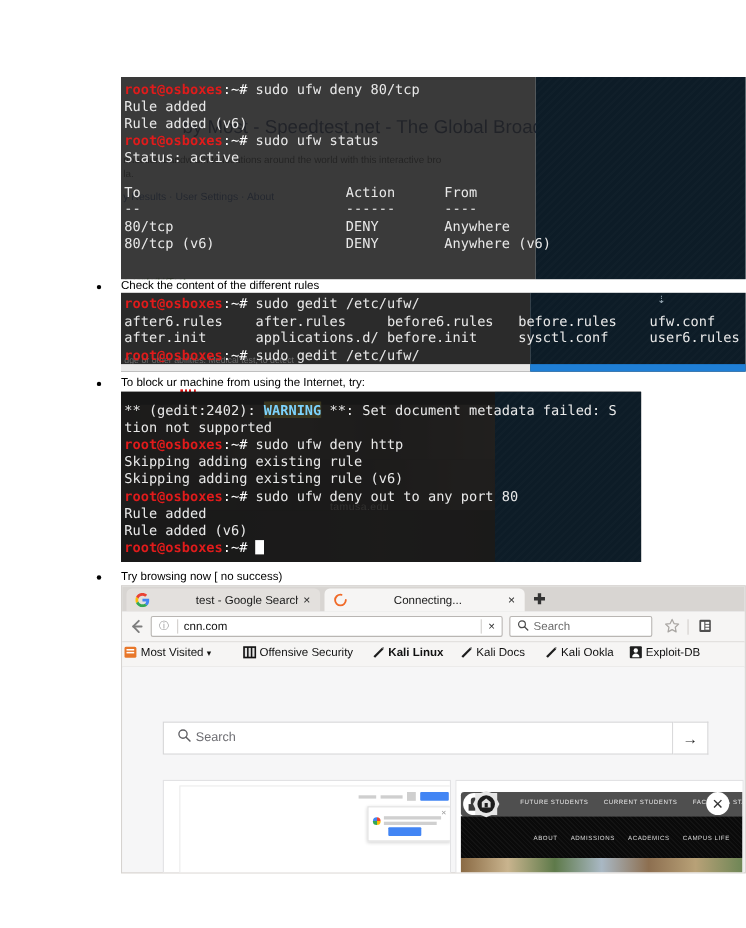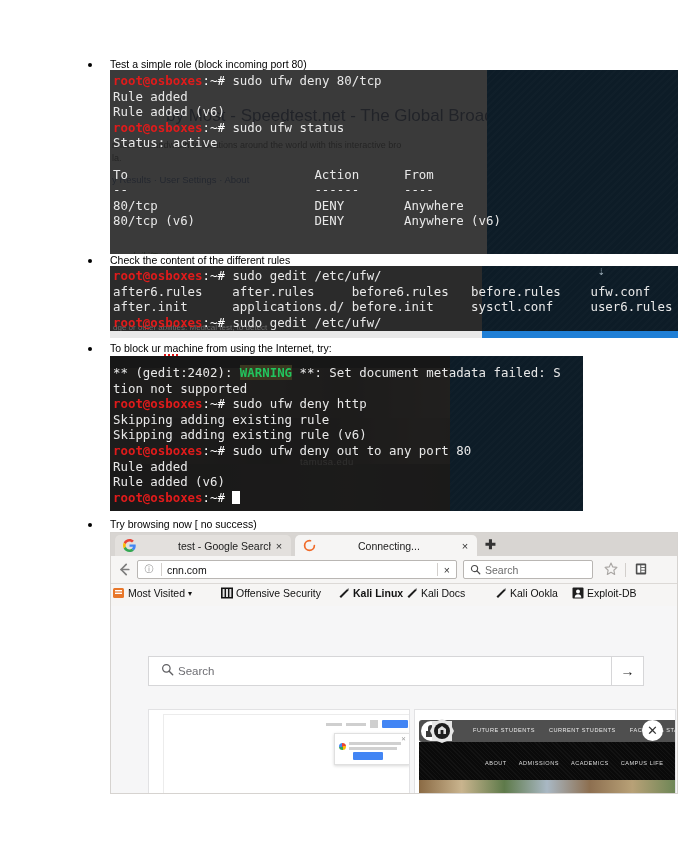--- a/index.html
+++ b/index.html
@@ -31,21 +31,21 @@
     font-family:"DejaVu Sans Mono","Liberation Mono",monospace;
     font-size:12.4px;
     line-height:15.6px;
     color:#e8e8e8;
     white-space:pre;
     position:relative;
     z-index:3;
   }
   .term .u{color:#e01b1b;font-weight:bold;}
   .term .sep{color:#ffffff;}
-  .term .warn{color:#22c55e;background:#3a3720;font-weight:bold;}
+  .term .warn{color:#7dd3fc;background:#3a3720;font-weight:bold;}
   .navy{
     position:absolute;top:0;bottom:0;
     background:#0d1c27;
     z-index:2;
     background-image:repeating-linear-gradient(135deg,rgba(255,255,255,.012) 0 2px,rgba(0,0,0,0) 2px 5px);
   }
 
   
   .web1{
     position:absolute;inset:0;background:#f7f7f7;z-index:0;
@@ -156,24 +156,20 @@
   .u-blackbar .links2{position:absolute;left:66px;top:18px;display:flex;gap:12px;
                       font-size:5.6px;color:#dcdcdc;letter-spacing:.5px;white-space:nowrap;}
   .u-seal{position:absolute;left:14px;top:8px;width:26px;height:26px;}
   .u-photo{position:absolute;left:4px;right:0;top:70px;bottom:0;}
 </style>
 </head>
 <body>
 
 <div class="page">
 
-  <div class="doc-item" style="position:absolute;left:88px;top:58px;">
-    <span class="bullet"></span>
-    <span class="bullet-text">Test a simple role (block incoming port 80)</span>
-  </div>
 
   <div class="shot" style="left:110px;top:70px;width:568px;height:184px;">
 
     <div class="web1">
       <div class="w1-title">
         <span>by Most - </span><span>Speedtest.net - The Global Broadband Speed Test</span>
       </div>
       <div class="w1-sub">nnection bandwidth to locations around the world with this interactive bro</div>
       <div class="w1-sub2">la.</div>
       <div class="w1-nav">y Results  ·  User Settings  ·  About</div>
@@ -322,21 +318,21 @@
       </div>
       <div class="bmk" style="left:227px;font-weight:bold;">
         <span class="bi">
           <svg viewBox="0 0 12 12" width="12" height="12">
               <path d="M1.5 9.6 L9.2 1.9 L10.6 3.3 L3 11 Z" fill="#1d1d1d"></path>
               <path d="M9.2 1.9 L10.8 1.2 L10.6 3.3 Z" fill="#555"></path>
             </svg>
         </span>
         <span>Kali Linux</span>
       </div>
-      <div class="bmk" style="left:295px;">
+      <div class="bmk" style="left:307px;">
         <span class="bi">
           <svg viewBox="0 0 12 12" width="12" height="12">
               <path d="M1.5 9.6 L9.2 1.9 L10.6 3.3 L3 11 Z" fill="#1d1d1d"></path>
               <path d="M9.2 1.9 L10.8 1.2 L10.6 3.3 Z" fill="#555"></path>
             </svg>
         </span>
         <span>Kali Docs</span>
       </div>
       <div class="bmk" style="left:384px;">
         <span class="bi">

